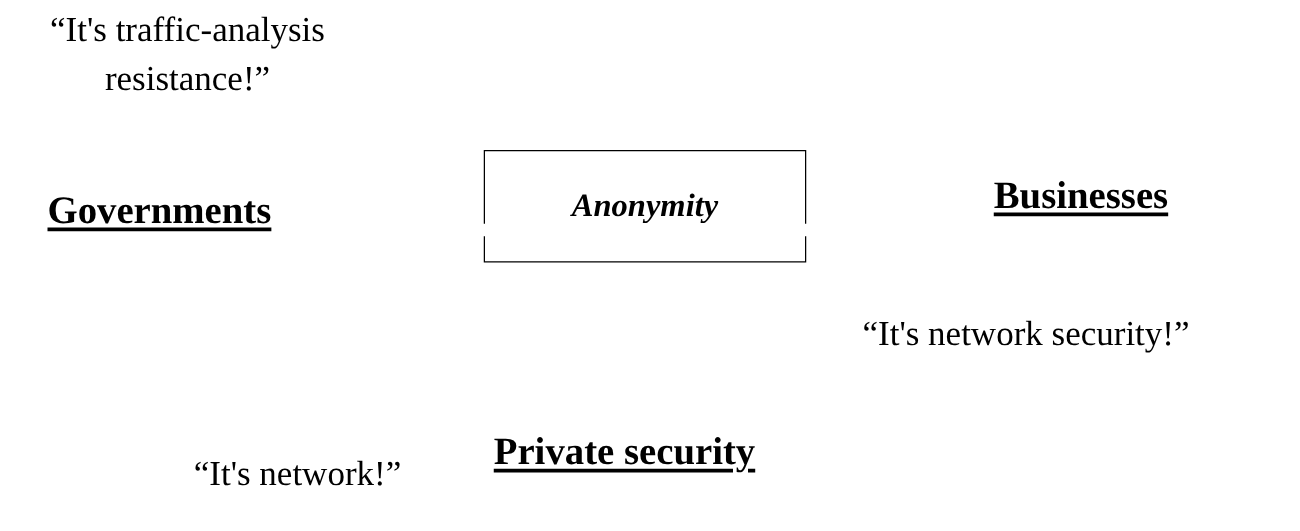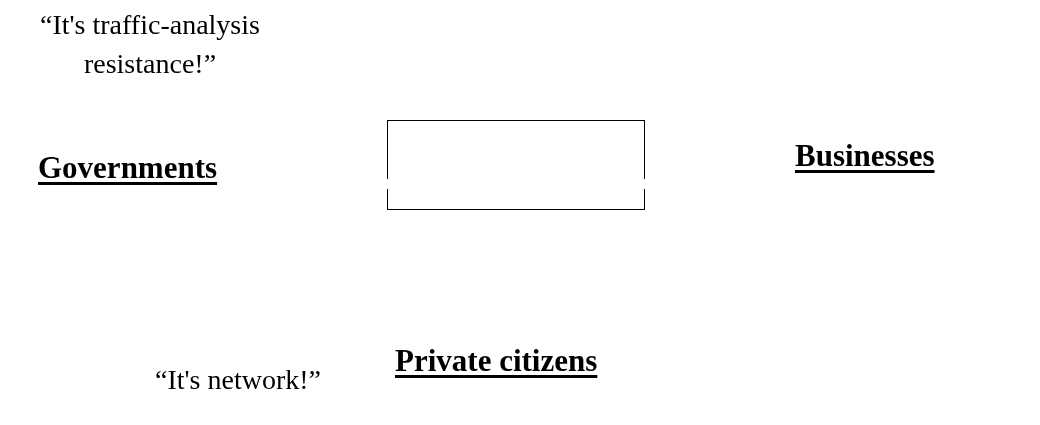--- a/index.html
+++ b/index.html
@@ -69,22 +69,24 @@
 <div class="canvas">
 
   <div class="quote centered" style="left: 0px; top: 5px; width: 300px;">“It's traffic-analysis
 resistance!”</div>
 
   <div class="group-label" style="left: 38px; top: 150px;">Governments</div>
 
   <div class="center-box">
     <span class="notch left"></span>
     <span class="notch right"></span>
+    <span class="center-box-label">Anonymity</span>
   </div>
 
   <div class="group-label" style="left: 795px; top: 138px; text-decoration: underline;">Businesses</div>
 
+  <div class="quote" style="left: 690px; top: 248px; white-space: nowrap;">“It's network security!”</div>
 
-  <div class="group-label" style="left: 395px; top: 343px;">Private citizens</div>
+  <div class="group-label" style="left: 395px; top: 343px;">Private security</div>
 
   <div class="quote" style="left: 155px; top: 360px; white-space: nowrap;">“It's network!”</div>
 
 </div>
 
 </body></html>

